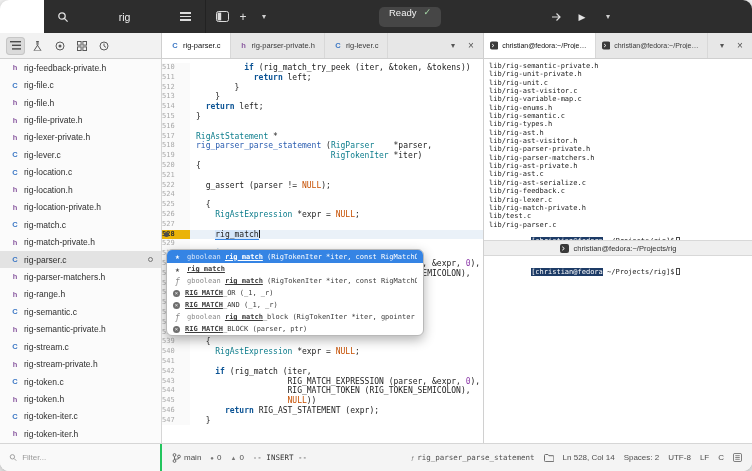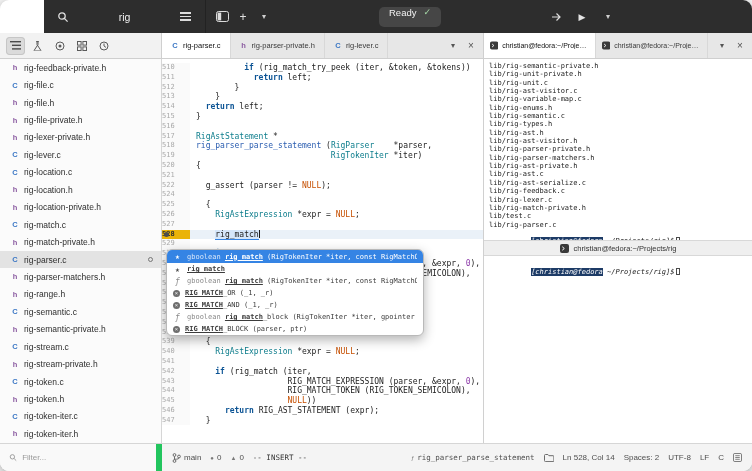--- a/index.html
+++ b/index.html
@@ -87,32 +87,32 @@
   .ci{flex:0 0 9px;text-align:center;}
   .ci-star{color:#4a4a4a;font-size:8px;}
   .crow.selected .ci-star{color:#fff;}
   .ci-fn{color:#8a8a8a;font-size:8px;font-style:italic;}
   .ci-macro{width:7px;height:7px;flex:0 0 7px;border-radius:50%;background:#6e6e6e;color:#fff;font-size:5.5px;
             line-height:7px;text-align:center;font-style:normal;}
 
   .terminal{width:269px;border-left:1px solid #d0d0d0;display:flex;flex-direction:column;background:#fff;
             font-family:"DejaVu Sans Mono",monospace;}
   .term-top{height:181px;padding:3px 5px;overflow:hidden;}
-  .term-bottom{flex:1;padding:4px 5px;overflow:hidden;font-style:italic;}
+  .term-bottom{flex:1;padding:4px 5px;overflow:hidden;}
   .tline{font-size:7px;line-height:8.35px;color:#1b1b1b;white-space:pre;}
   .prompt-hl{background:#1d3b66;color:#fff;}
   .tcursor{display:inline-block;width:4px;height:7px;border:1px solid #4a4a4a;vertical-align:-1px;margin-left:2px;}
   .term-div{height:16px;background:#efefef;border-top:1px solid #d8d8d8;border-bottom:1px solid #d8d8d8;
             display:flex;align-items:center;justify-content:center;gap:5px;
             font-family:"Liberation Sans",sans-serif;font-size:7.5px;color:#333;}
 
   
   .bottombar{flex:0 0 28px;display:flex;align-items:stretch;background:#f4f4f4;border-top:1px solid #d6d6d6;
              font-size:8px;color:#4f4f4f;}
-  .filter{width:162px;display:flex;align-items:center;gap:5px;padding:0 9px;border-right:6px solid #22c55e;
+  .filter{width:162px;display:flex;align-items:center;gap:5px;padding:0 9px;border-right:2px solid #22c55e;
           background:#f9f9f9;}
   .filter input{border:none;background:transparent;outline:none;font-size:8px;width:100%;color:#333;
                 font-family:"Liberation Sans",sans-serif;}
   .filter input::placeholder{color:#9a9a9a;}
   .status-left{display:flex;align-items:center;gap:9px;padding:0 10px;}
   .status-right{margin-left:auto;display:flex;align-items:center;gap:9px;padding:0 10px;}
   .sb-item{display:flex;align-items:center;gap:3px;white-space:nowrap;}
   .mode{font-family:"DejaVu Sans Mono",monospace;font-size:7.5px;color:#333;}
   .mini{font-size:6px;color:#7a7a7a;}
   svg{display:block;}

